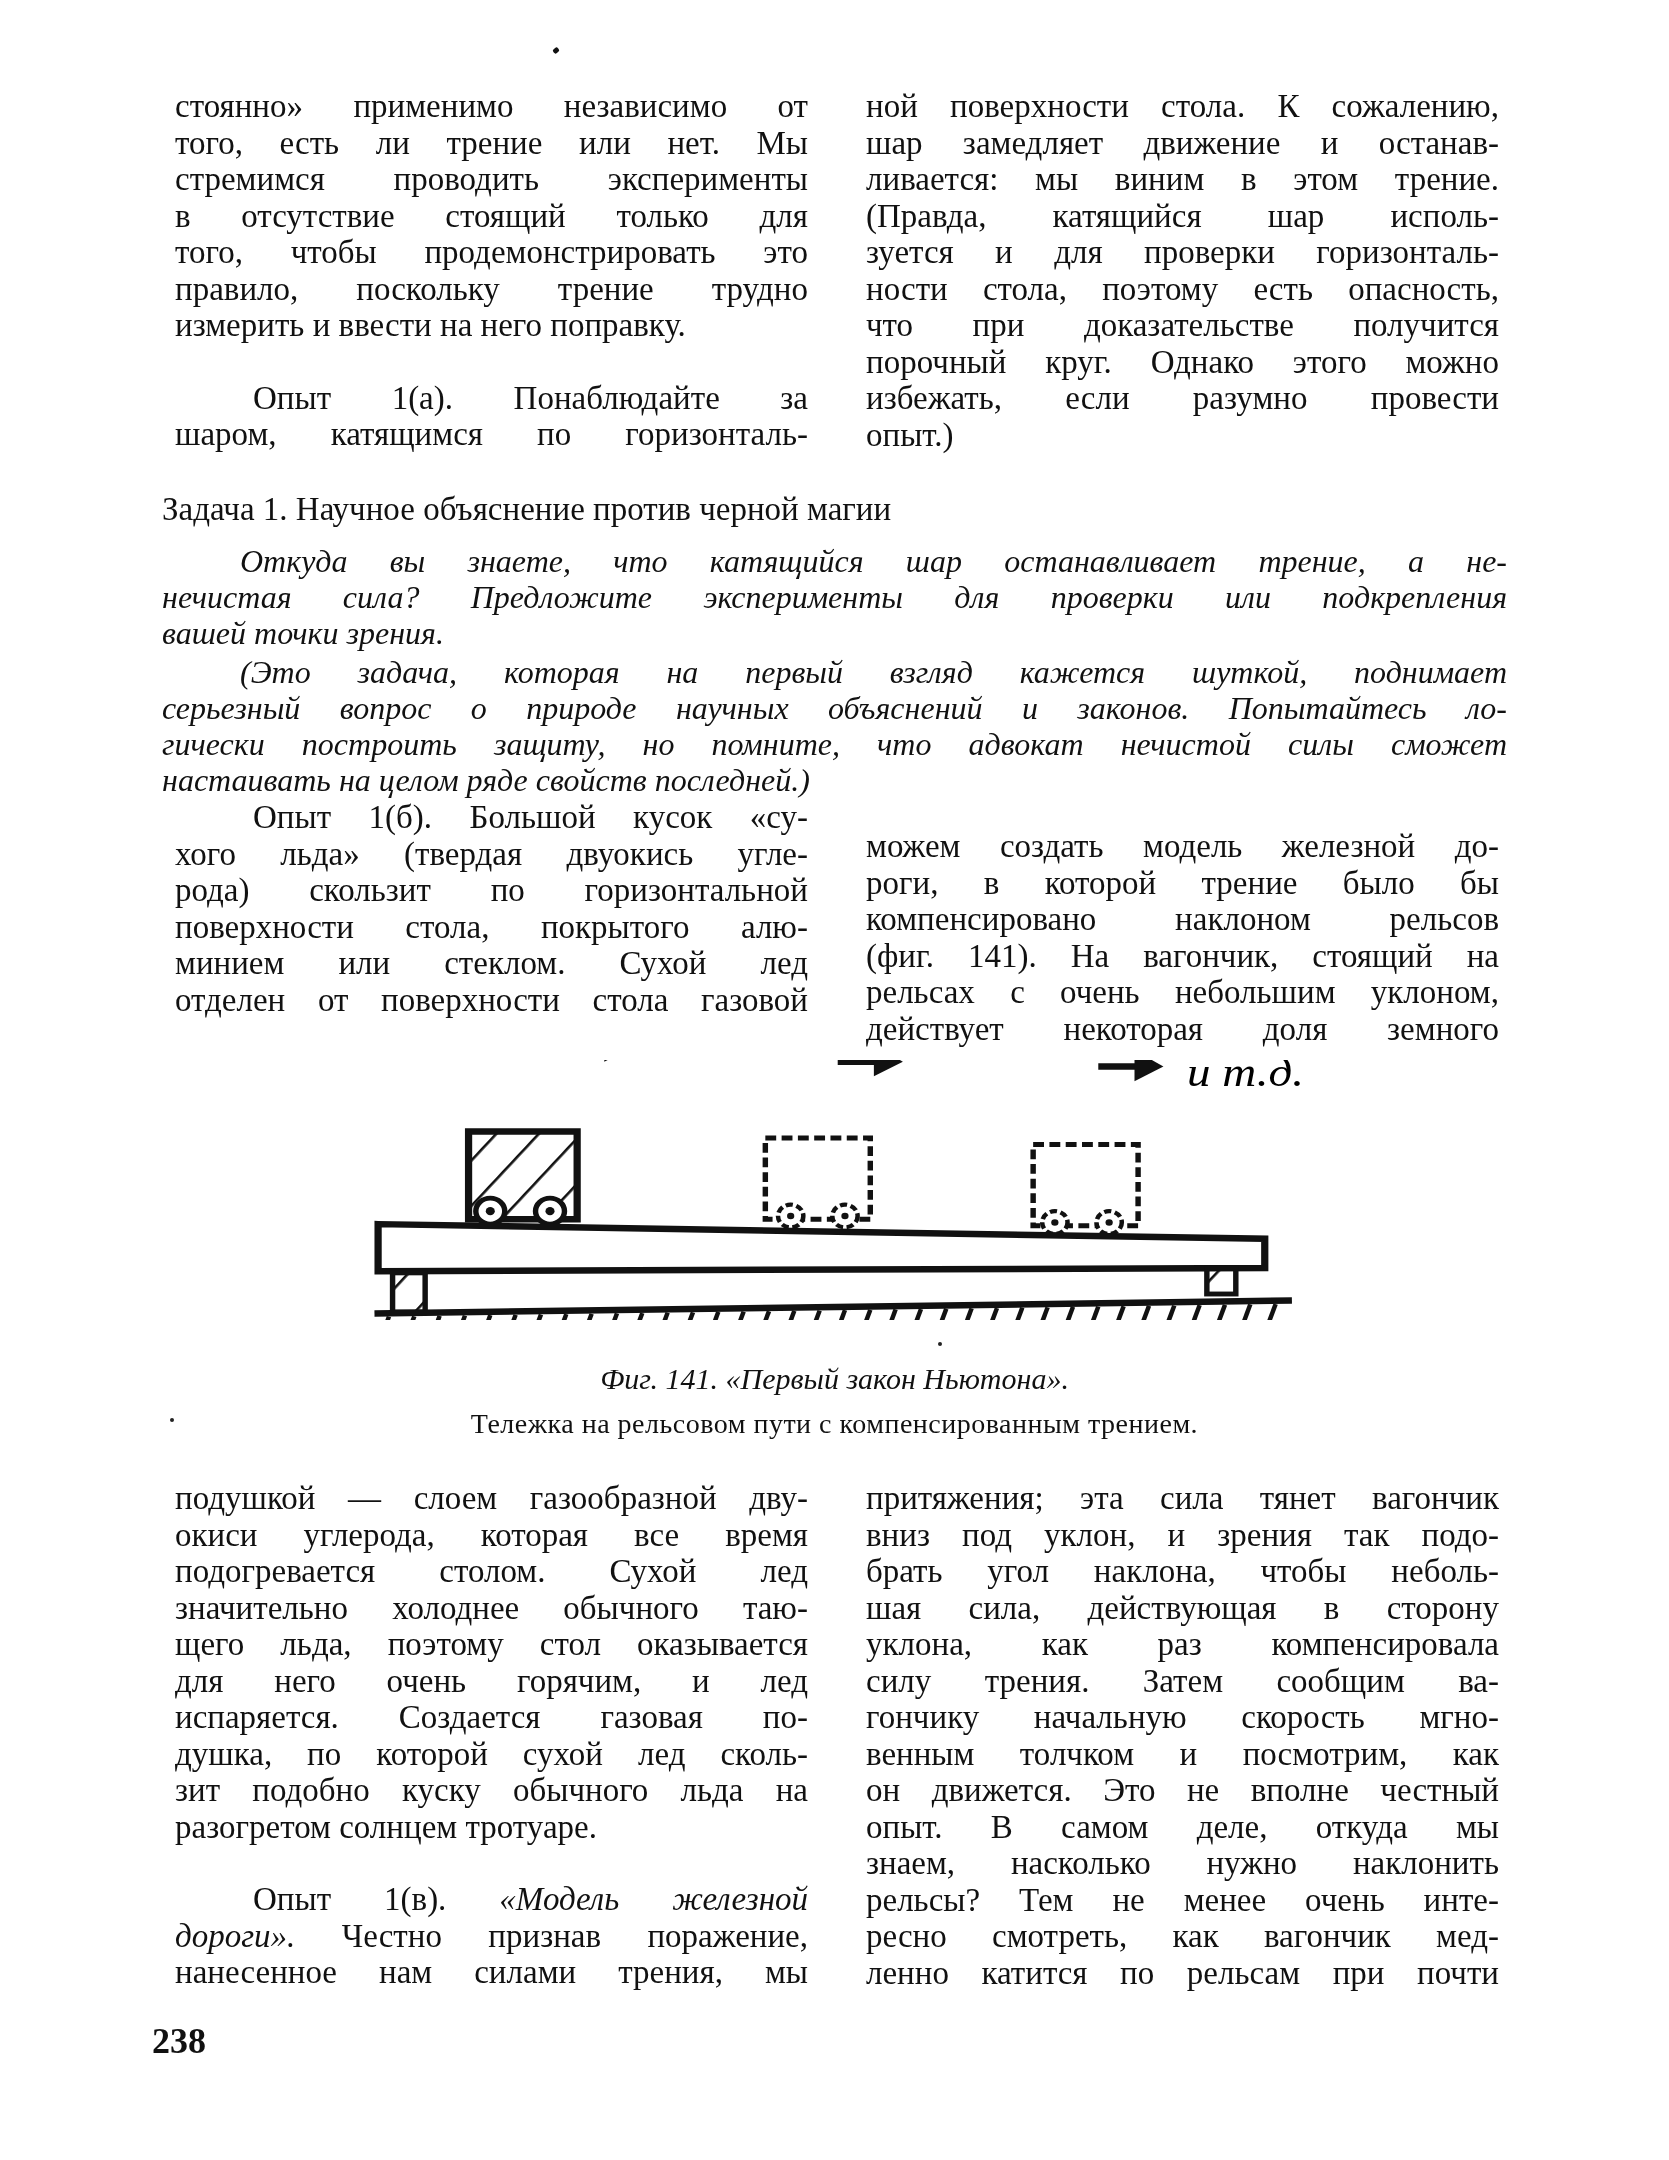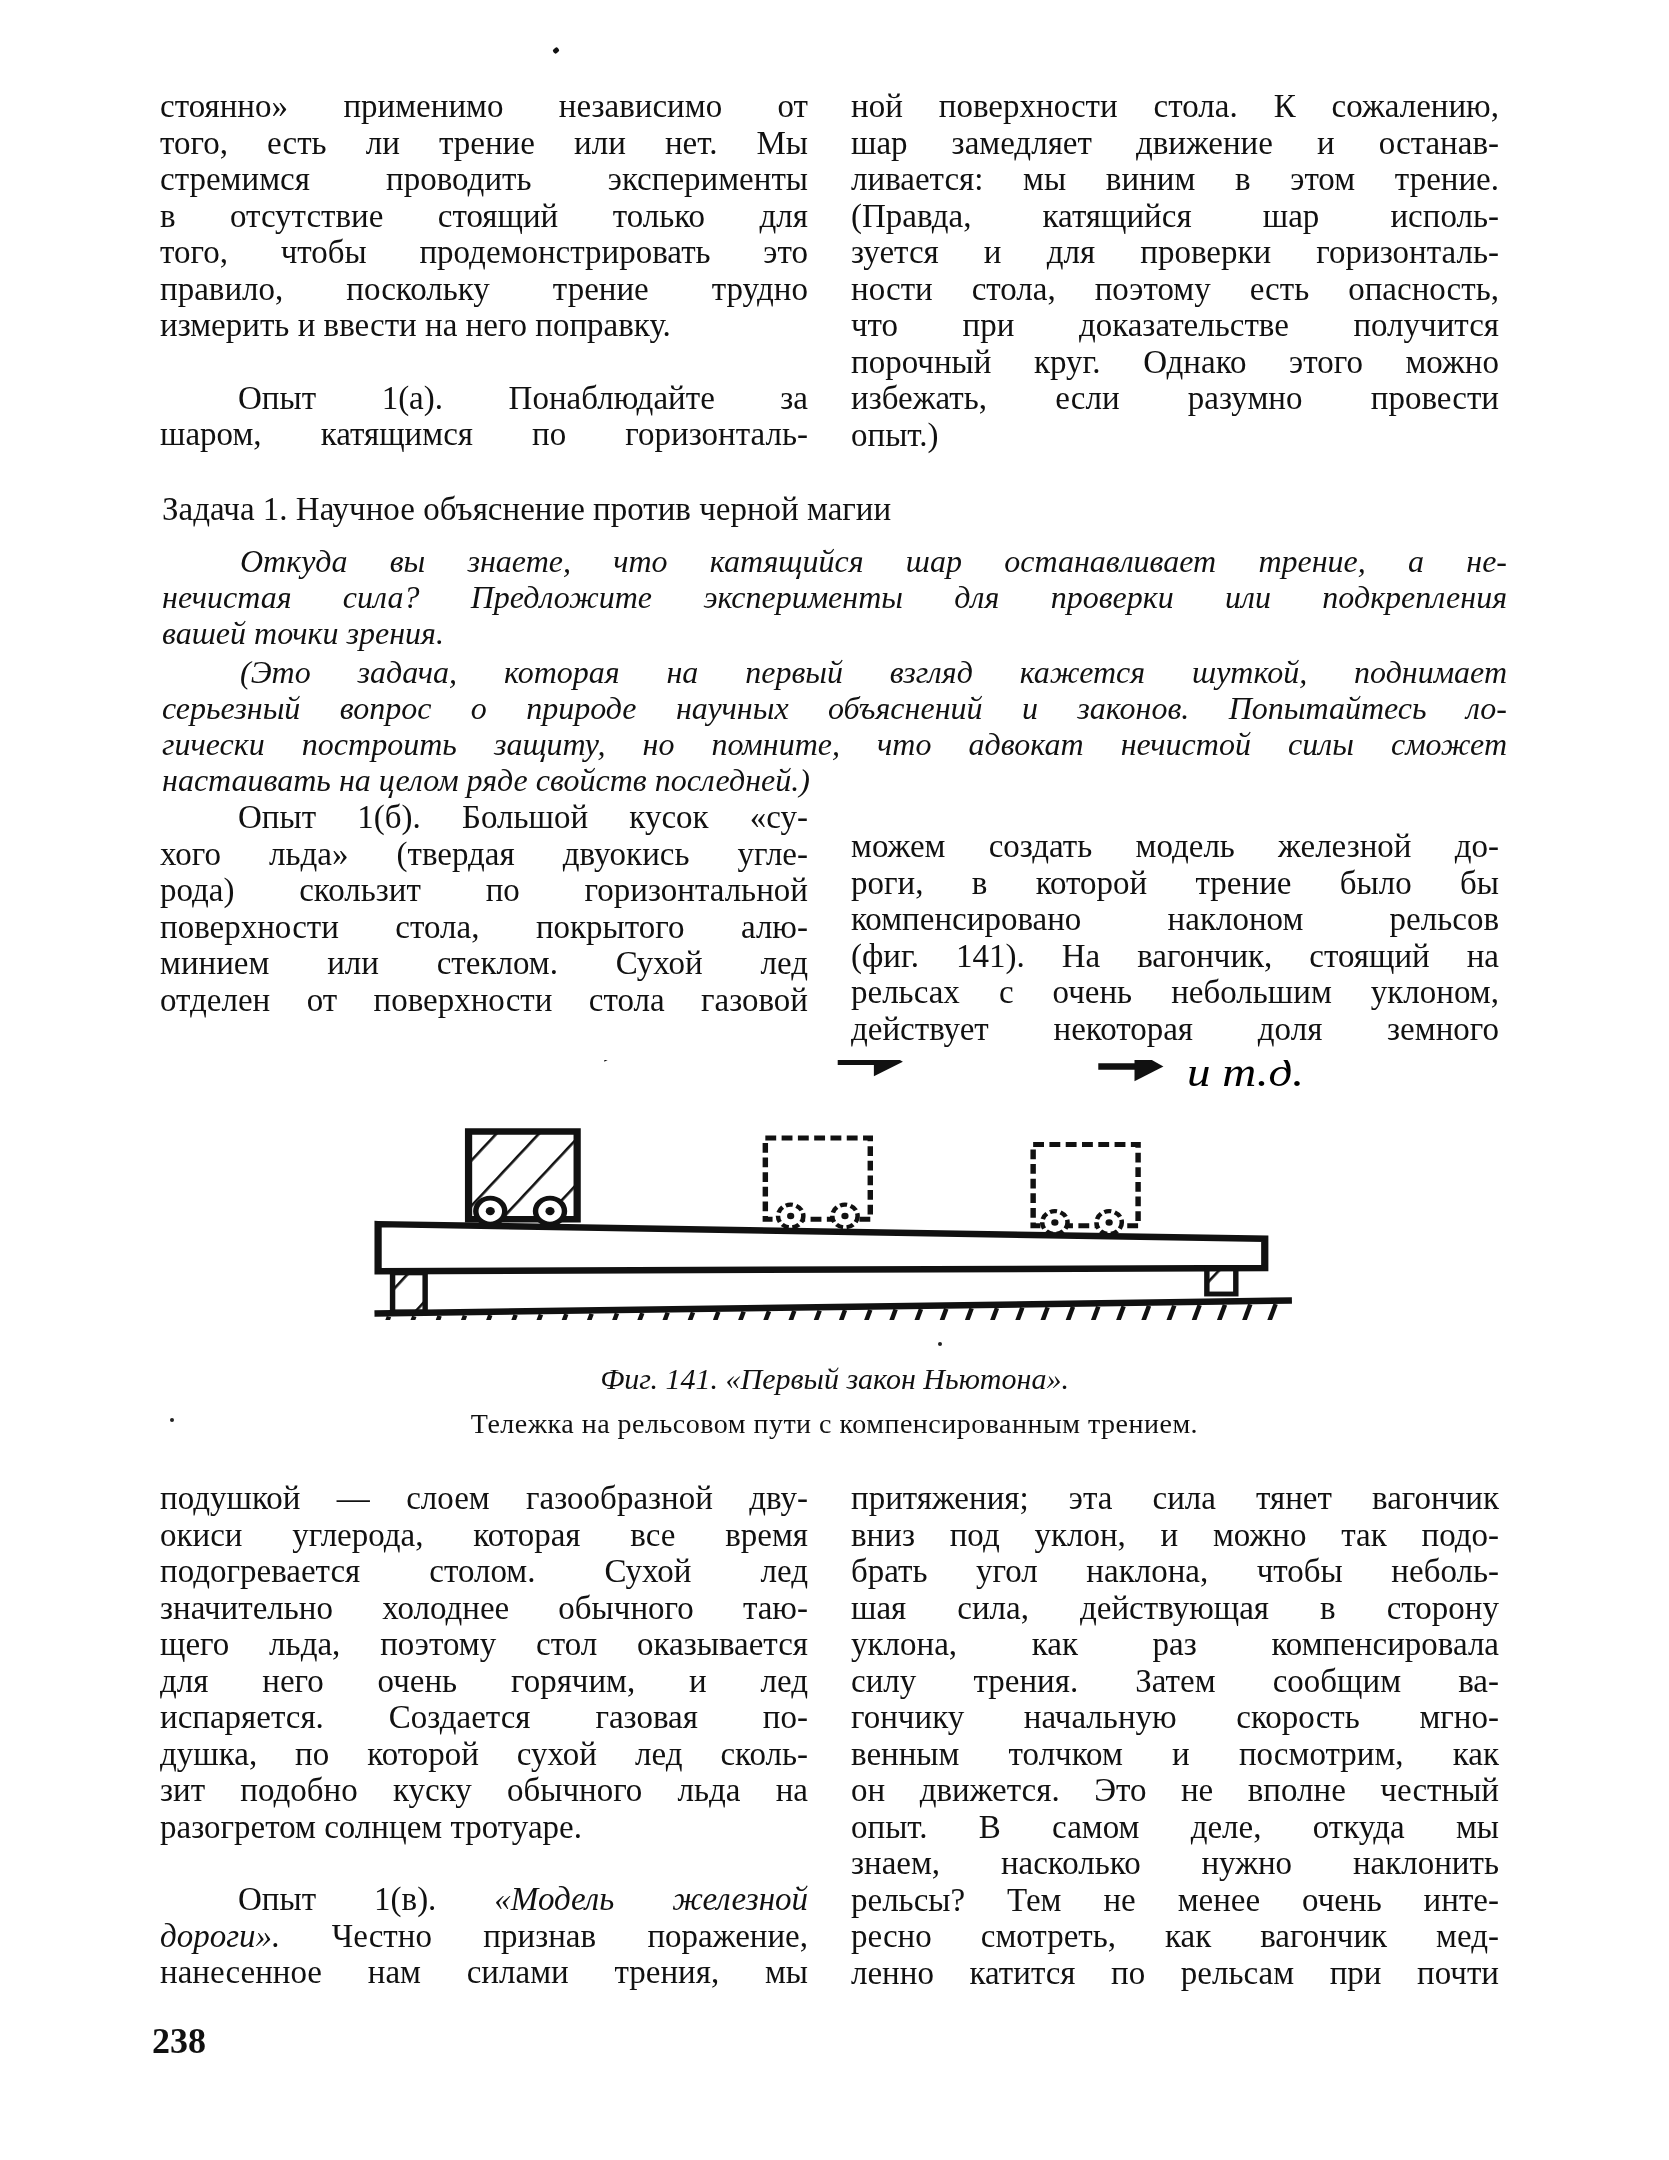--- a/index.html
+++ b/index.html
@@ -1,20 +1,20 @@
 <!DOCTYPE html>
 <html><head>
 <meta charset="utf-8">
 <style>
   html, body { margin: 0; padding: 0; background: #ffffff; }
   body { width: 1669px; height: 2160px; position: relative; overflow: hidden;
          font-family: "Liberation Serif", "DejaVu Serif", serif; color: #111; }
   .col { position: absolute; width: 648px; font-size: 33px; line-height: 36.5px;
          text-align: justify; text-align-last: justify; }
-  .col .line { display: block; white-space: nowrap; text-align: justify; text-align-last: justify; }
+  .col .line { display: block; white-space: nowrap; text-align: justify; text-align-last: justify; margin-left: 15px; }
   .col .last { text-align-last: left; }
   .bold { font-weight: normal; }
   .it { font-style: italic; }
   .indent { padding-left: 78px; }
   .full { position: absolute; left: 162px; width: 1345px; font-size: 32px; line-height: 36px; }
   .full .line { display: block; white-space: nowrap; text-align: justify; text-align-last: justify; }
   .full .last { text-align-last: left; }
   .heading { position: absolute; left: 162px; top: 491px; font-size: 33px; }
   .caption1 { position: absolute; left: 0; width: 1669px; top: 1362px; text-align: center;
               font-size: 30px; font-style: italic; }
@@ -221,21 +221,21 @@
   </span>
   <span class="line">
     <span class="it">дороги».</span>
     <span>Честно признав поражение,</span>
   </span>
   <span class="line">нанесенное нам силами трения, мы</span>
 </div>
 
 <div class="col" style="left:851px; top:1480px;">
   <span class="line">притяжения; эта сила тянет вагончик</span>
-  <span class="line">вниз под уклон, и можно так подо-</span>
+  <span class="line">вниз под уклон, и зрения так подо-</span>
   <span class="line">брать угол наклона, чтобы неболь-</span>
   <span class="line">шая сила, действующая в сторону</span>
   <span class="line">уклона, как раз компенсировала</span>
   <span class="line">силу трения. Затем сообщим ва-</span>
   <span class="line">гончику начальную скорость мгно-</span>
   <span class="line">венным толчком и посмотрим, как</span>
   <span class="line">он движется. Это не вполне честный</span>
   <span class="line">опыт. В самом деле, откуда мы</span>
   <span class="line">знаем, насколько нужно наклонить</span>
   <span class="line">рельсы? Тем не менее очень инте-</span>

